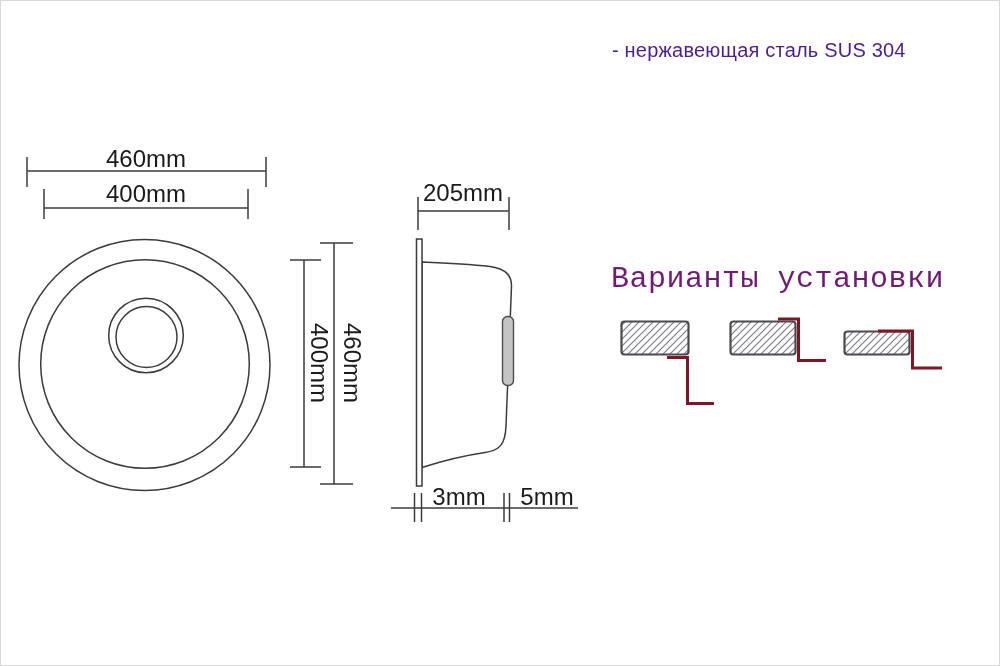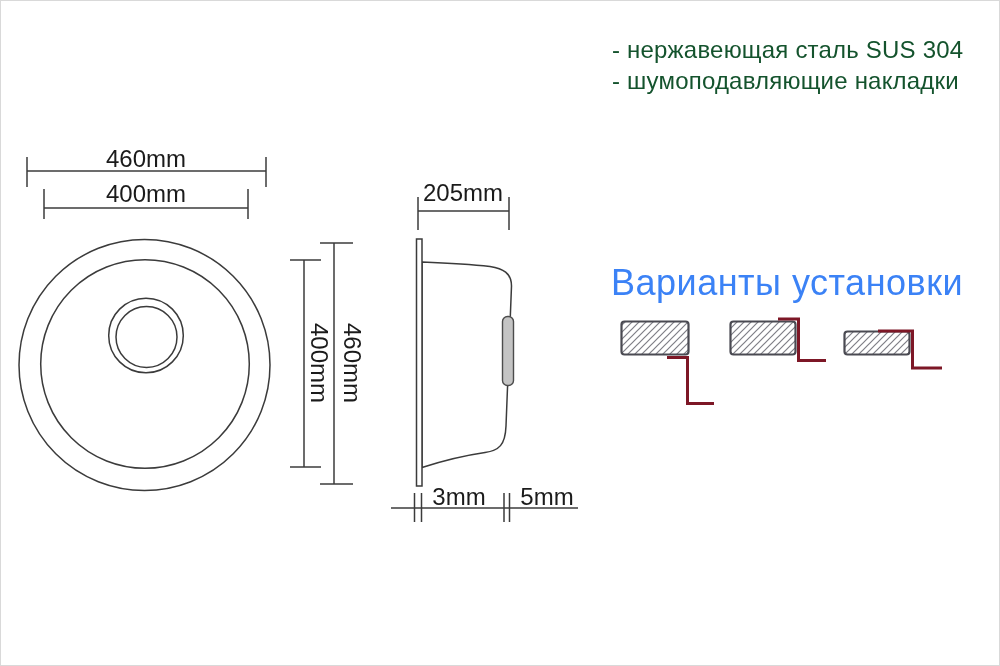--- a/index.html
+++ b/index.html
@@ -12,34 +12,34 @@
     box-sizing:border-box;
     overflow:hidden;
     font-family:"Liberation Sans", sans-serif;
     color:#1b1b1b;
   }
   .drawing{position:absolute;left:0;top:0;}
   .features{
     position:absolute;
     left:611px;
     top:34px;
-    font-size:24px;
+    font-size:20px;
     line-height:30.5px;
     letter-spacing:0.2px;
-    color:#14532d;
+    color:#4c1d95;
     white-space:nowrap;
   }
   .install-title{
     position:absolute;
     left:610px;
     top:261px;
-    font-family:Liberation Sans, sans-serif;
-    font-size:36px;
+    font-family:Liberation Mono, monospace;
+    font-size:30px;
     letter-spacing:0.5px;
-    color:#3b82f6;
+    color:#701a75;
     white-space:nowrap;
   }
   svg text{
     font-family:"Liberation Sans", sans-serif;
     fill:#1b1b1b;
   }
 </style>
 </head>
 <body>
 
@@ -132,18 +132,17 @@
 
       <g>
         <rect x="843.5" y="330.5" width="65" height="23" rx="3" fill="url(#hatch)" stroke="#4a4a52" stroke-width="2.2"></rect>
         <polyline points="877,330 911.5,330 911.5,367 941,367" fill="none" stroke="#7d1726" stroke-width="3"></polyline>
       </g>
     </g>
   </svg>
 
   <div class="features">
     <div>- нержавеющая сталь SUS 304</div>
-    <div>- шумоподавляющие накладки</div>
   </div>
 
   <div class="install-title">Варианты установки</div>
 
 </div>
 
 </body></html>

